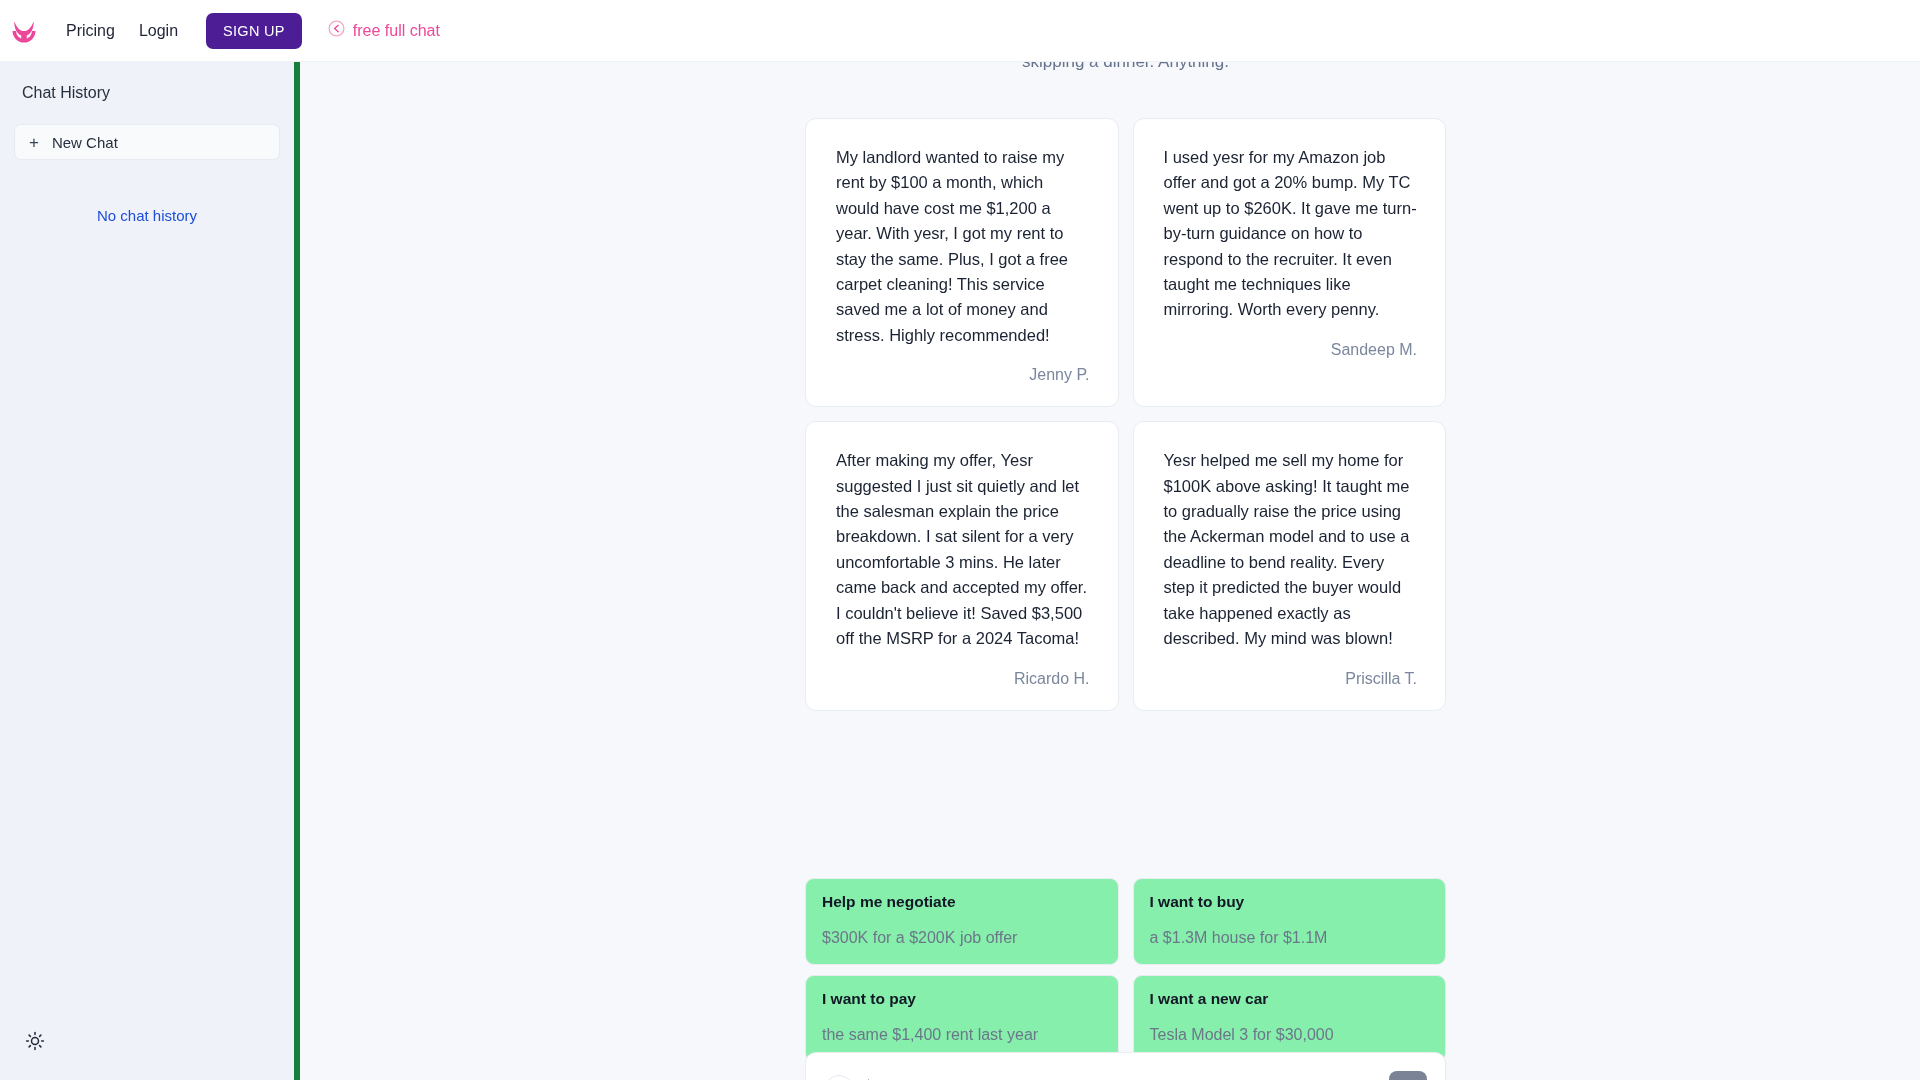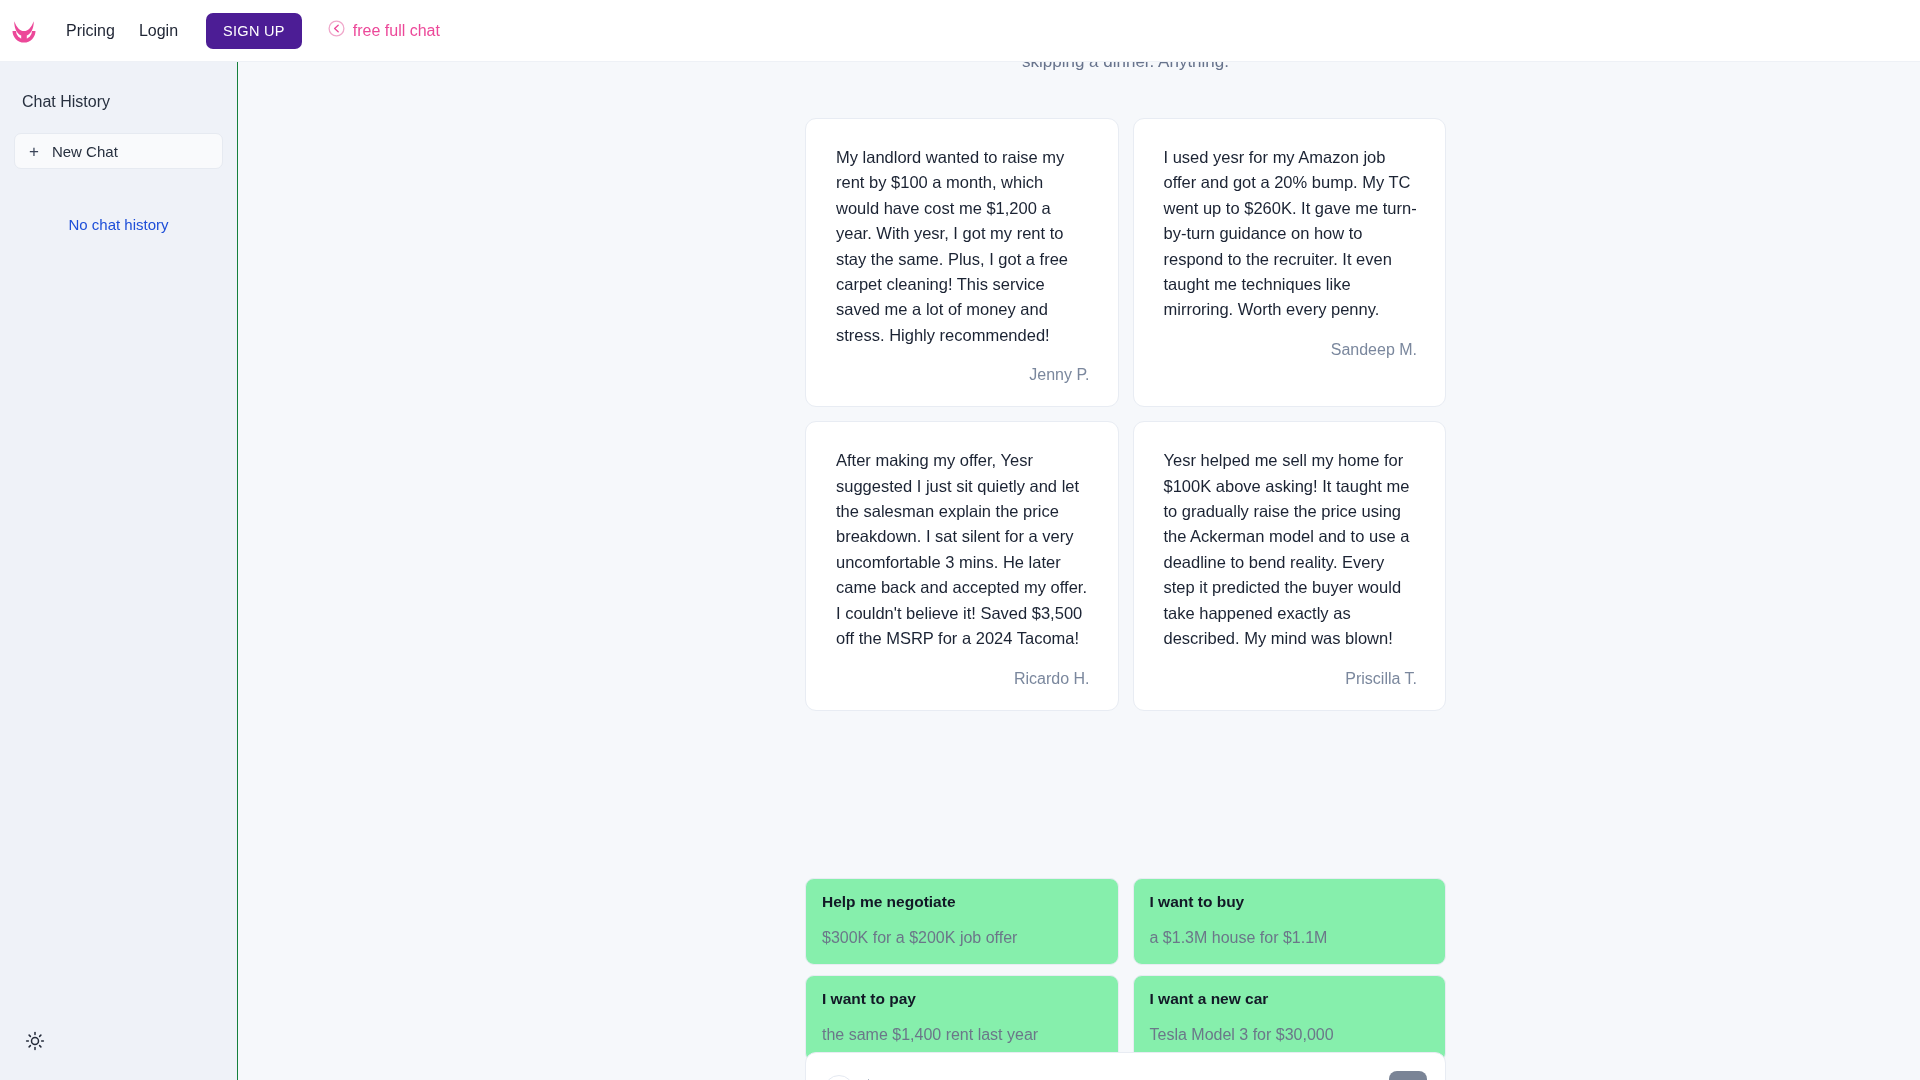--- a/index.html
+++ b/index.html
@@ -61,25 +61,25 @@
     font-size: 16px;
     cursor: pointer;
     white-space: nowrap;
   }
   .free-chat .circ-icon { display: block; }
 
   
   .sidebar {
     position: absolute;
     top: 62px; left: 0;
-    width: 238px;
+    width: 300px;
     height: 1018px;
     background: #eff2f8;
-    border-right: 1px solid #15803d;
-    padding: 9px 14px;
+    border-right: 6px solid #15803d;
+    padding: 0 14px;
   }
   .sidebar-title {
     font-size: 16px;
     color: #27303f;
     padding: 22px 0 0 8px;
   }
   .new-chat-btn {
     margin-top: 22px;
     width: 100%;
     height: 36px;

